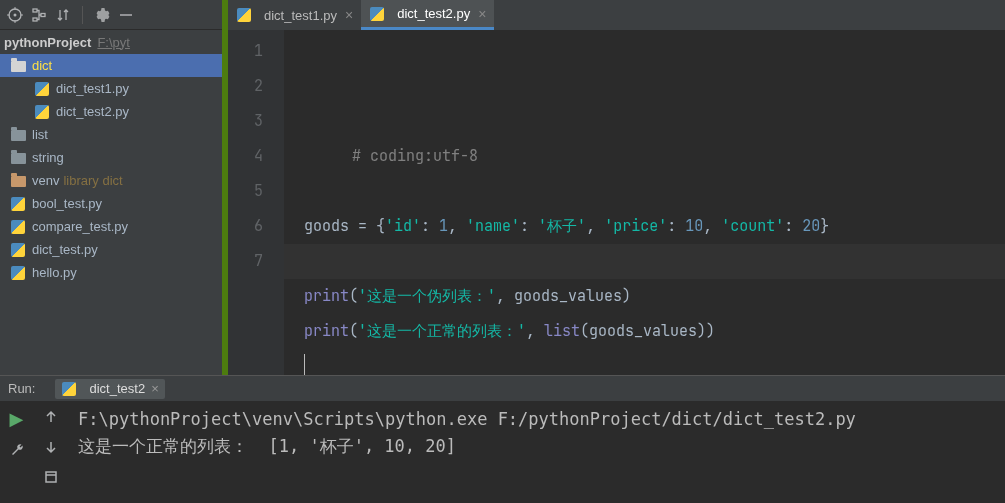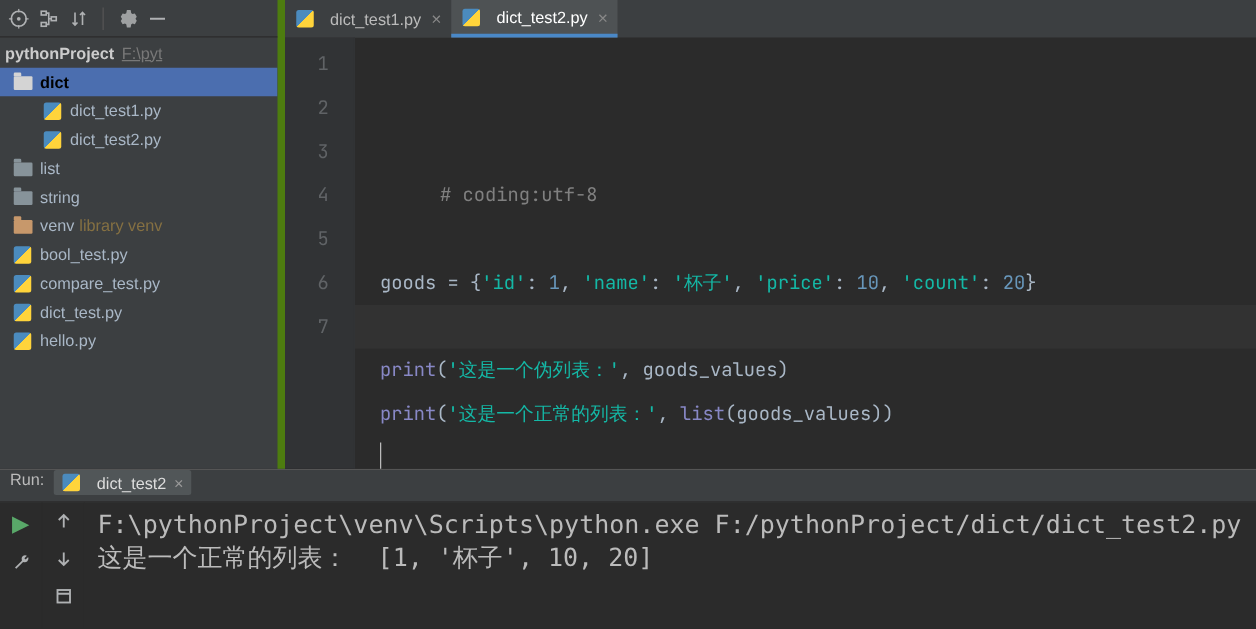--- a/index.html
+++ b/index.html
@@ -6,21 +6,21 @@
 body{background:#2b2b2b;font-family:'Segoe UI',sans-serif;font-size:13px;color:#a9b7c6;overflow:hidden;width:1005px;height:503px;}
 .top-area{display:flex;height:375px;}
 .sidebar{width:228px;background:#3c3f41;display:flex;flex-direction:column;border-right:6px solid #4d7c0f;}
 .tb{height:30px;display:flex;align-items:center;padding:0 6px;gap:6px;border-bottom:1px solid #2b2b2b;}
 .tb .sep{width:1px;height:18px;background:#555;margin:0 4px;}
 .tb-ic{width:18px;height:18px;display:flex;align-items:center;justify-content:center;cursor:pointer;color:#afb1b3;}
 .proj-root{display:flex;align-items:center;height:24px;padding:2px 4px;color:#ccc;font-weight:bold;}
 .proj-root .path{color:#787878;font-weight:normal;margin-left:6px;overflow:hidden;white-space:nowrap;text-decoration:underline;}
 .tree{flex:1;overflow:hidden;}
 .tree-item{display:flex;align-items:center;height:23px;cursor:pointer;white-space:nowrap;}
-.tree-item.selected{background:#4b6eaf;color:#000000;font-weight:bold;}
+.tree-item.selected{background:#4b6eaf;color:#fde047;}
 .d0{padding-left:10px;} .d1{padding-left:34px;}
 .ic{width:16px;height:16px;margin-right:6px;flex-shrink:0;display:inline-flex;align-items:center;justify-content:center;}
 .folder-ic{background:#87939a;border-radius:1px;position:relative;width:15px;height:11px;margin-top:2px;}
 .folder-ic::before{content:"";position:absolute;top:-3px;left:0;width:6px;height:3px;background:#87939a;border-radius:1px 1px 0 0;}
 .folder-ic.sel{background:#d4d4d4;} .folder-ic.sel::before{background:#d4d4d4;}
 .folder-ic.lib{background:#c7986b;} .folder-ic.lib::before{background:#c7986b;}
 .py-ic{width:14px;height:14px;border-radius:2px;background:linear-gradient(135deg,#4b8bbe 50%,#ffd43b 50%);}
 .libroot{color:#857042;margin-left:4px;}
 .editor-zone{flex:1;display:flex;flex-direction:column;background:#2b2b2b;}
 .tabs{height:30px;display:flex;background:#3c3f41;align-items:flex-end;}
@@ -28,30 +28,30 @@
 .tab.active{background:#4e5254;color:#fff;border-bottom:3px solid #4a88c7;height:30px;}
 .tab .close{color:#888;font-size:14px;margin-left:2px;}
 .editor{flex:1;display:flex;font-family:'JetBrains Mono','Consolas',monospace;font-size:15px;line-height:35px;overflow:hidden;}
 .gutter{width:56px;background:#313335;color:#606366;text-align:right;padding:4px 20px 0 0;border-right:1px solid #313335;}
 .code{flex:1;padding:4px 0 0 20px;position:relative;white-space:pre;}
 .code .line{height:35px;}
 .caret-line{position:absolute;left:0;right:0;height:35px;background:#323232;top:214px;}
 .caret{display:inline-block;width:1px;height:22px;background:#bbb;vertical-align:middle;margin-top:-3px;}
 .c-cmt{color:#808080;margin-left:48px;} .c-str{color:#14b8a6;} .c-num{color:#6897bb;} .c-fn{color:#8888c6;} .c-n{color:#a9b7c6;}
 .run-panel{height:128px;background:#2b2b2b;display:flex;flex-direction:column;border-top:1px solid #555;}
-.run-head{height:26px;display:flex;align-items:flex-start;background:#3c3f41;padding:0 8px;gap:8px;border-bottom:1px solid #2b2b2b;}
+.run-head{height:26px;display:flex;align-items:center;background:#3c3f41;padding:0 8px;gap:20px;border-bottom:1px solid #2b2b2b;}
 .run-head .title{color:#bbb;}
 .run-tab{display:flex;align-items:center;gap:6px;padding:2px 6px;background:#515658;border-radius:2px;color:#ddd;}
 .run-tab .close{color:#999;}
 .run-body{flex:1;display:flex;}
 .run-tb{width:34px;border-right:1px solid #2b2b2b;display:flex;flex-direction:column;align-items:center;padding-top:6px;gap:12px;}
 .run-tb2{width:34px;border-right:1px solid #2b2b2b;display:flex;flex-direction:column;align-items:center;padding-top:8px;gap:16px;color:#afb1b3;}
 .play{color:#59a869;font-size:18px;}
 .wrench{color:#afb1b3;font-size:16px;}
-.console{flex:1;font-family:'Consolas',monospace;font-size:20px;line-height:27px;padding:4px 10px;color:#bbb;white-space:pre;overflow:hidden;}
+.console{flex:1;font-family:'Consolas',monospace;font-size:17px;line-height:27px;padding:4px 10px;color:#bbb;white-space:pre;overflow:hidden;}
 svg{display:block;}
 </style>
 </head>
 <body>
 
 <div class="top-area">
   <div class="sidebar">
     <div class="tb">
       <span class="tb-ic">
           <svg width="16" height="16" viewBox="0 0 16 16">
@@ -121,21 +121,21 @@
           <span class="ic">
             <span class="folder-ic"></span>
           </span>
           <span>string</span>
         </div>
         <div class="tree-item d0">
           <span class="ic">
             <span class="folder-ic lib"></span>
           </span>
           <span>venv</span>
-          <span class="libroot">library venv</span>
+          <span class="libroot">library dict</span>
         </div>
         <div class="tree-item d0">
           <span class="ic">
             <span class="py-ic"></span>
           </span>
           <span>bool_test.py</span>
         </div>
         <div class="tree-item d0">
           <span class="ic">
             <span class="py-ic"></span>

